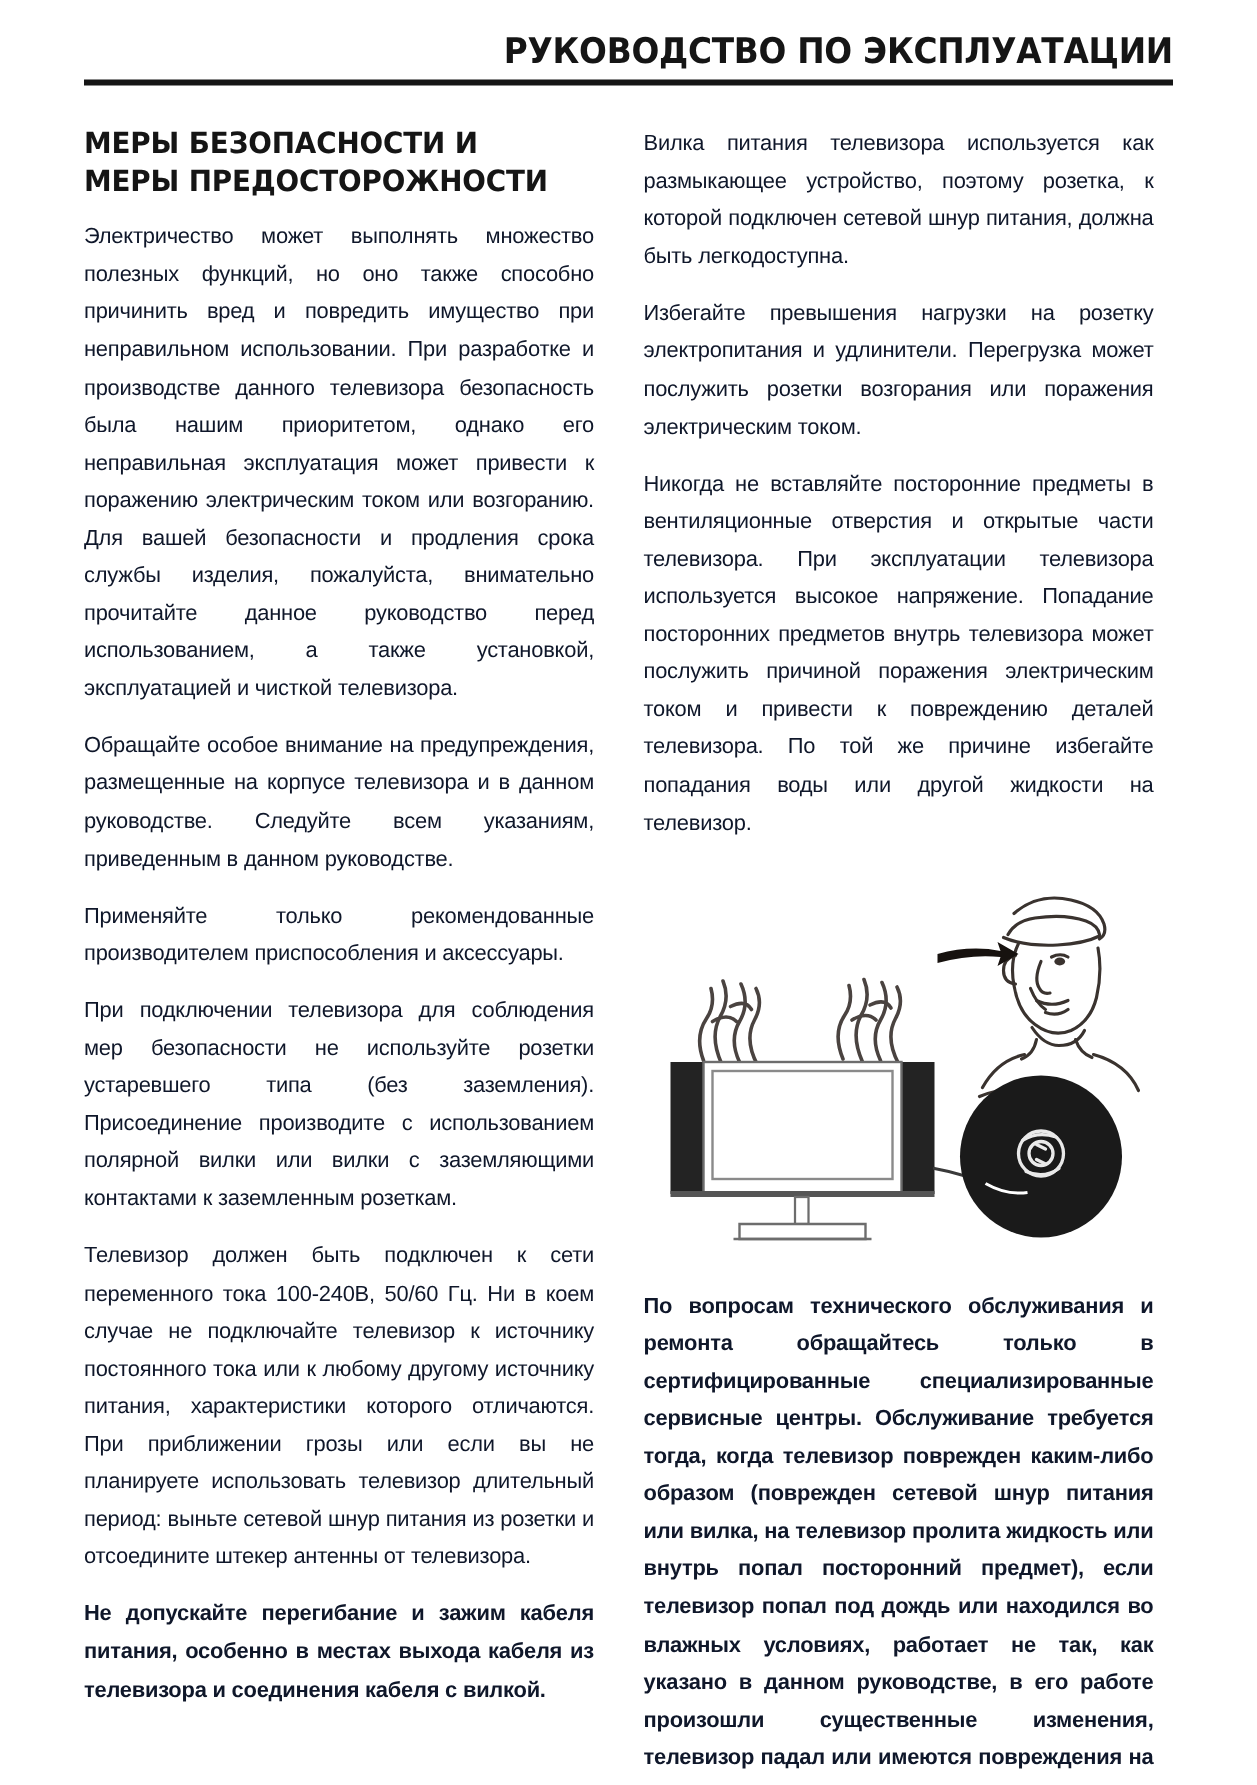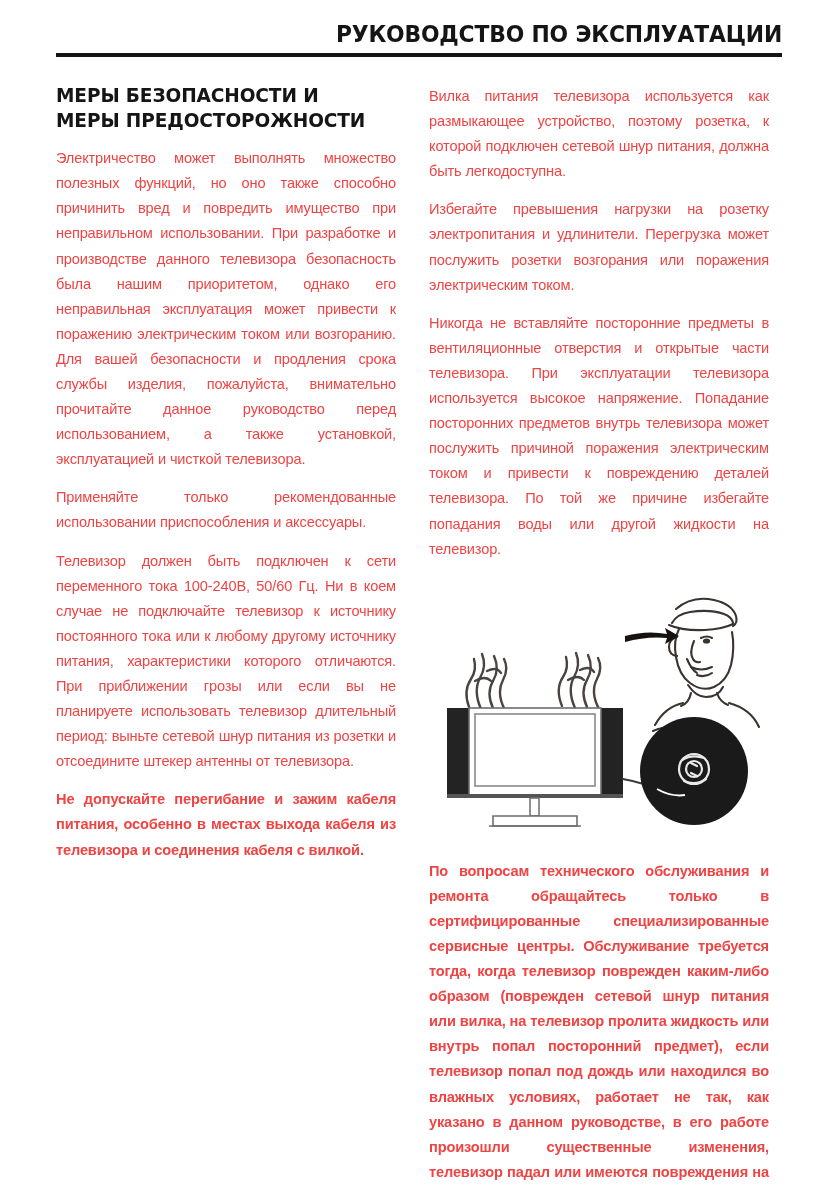--- a/index.html
+++ b/index.html
@@ -72,21 +72,21 @@
     transform-origin: left center;
   }
 
   p.body-text {
     font-family: "Liberation Sans", sans-serif;
     font-size: 14.6px;
     line-height: 25.1px;
     text-align: justify;
     text-justify: inter-word;
     margin: 0 0 13px 0;
-    color: #ef4444;
+    color: #0f172a;
     hyphens: manual;
     letter-spacing: -0.15px;
   }
   p.body-text:last-child { margin-bottom: 0; font-weight: bold; }
 
   
   .figure {
     margin: 10px 0 16px 0;
     width: 340px;
     height: 268px;
@@ -138,21 +138,23 @@
 
   <div class="header">
     <div class="header-title">РУКОВОДСТВО ПО ЭКСПЛУАТАЦИИ</div>
     <div class="header-rule"></div>
   </div>
 
   <div class="col col-left">
     <h1 class="section-title">МЕРЫ БЕЗОПАСНОСТИ И МЕРЫ ПРЕДОСТОРОЖНОСТИ</h1>
 
     <p class="body-text">Электричество может выполнять множество полезных функций, но оно также способно причинить вред и повредить имущество при неправильном использовании. При разработке и производстве данного телевизора безопасность была нашим приоритетом, однако его неправильная эксплуатация может привести к поражению электрическим током или возгоранию. Для вашей безопасности и продления срока службы изделия, пожалуйста, внимательно прочитайте данное руководство перед использованием, а также установкой, эксплуатацией и чисткой телевизора.</p>
-    <p class="body-text">Применяйте только рекомендованные использовании приспособления и аксессуары.</p>
+    <p class="body-text">Обращайте особое внимание на предупреждения, размещенные на корпусе телевизора и в данном руководстве. Следуйте всем указаниям, приведенным в данном руководстве.</p>
+    <p class="body-text">Применяйте только рекомендованные производителем приспособления и аксессуары.</p>
+    <p class="body-text">При подключении телевизора для соблюдения мер безопасности не используйте розетки устаревшего типа (без заземления). Присоединение производите с использованием полярной вилки или вилки с заземляющими контактами к заземленным розеткам.</p>
     <p class="body-text">Телевизор должен быть подключен к сети переменного тока 100-240В, 50/60 Гц. Ни в коем случае не подключайте телевизор к источнику постоянного тока или к любому другому источнику питания, характеристики которого отличаются. При приближении грозы или если вы не планируете использовать телевизор длительный период: выньте сетевой шнур питания из розетки и отсоедините штекер антенны от телевизора.</p>
     <p class="body-text">Не допускайте перегибание и зажим кабеля питания, особенно в местах выхода кабеля из телевизора и соединения кабеля с вилкой.</p>
   </div>
 
   <div class="col col-right">
     <p class="body-text">Вилка питания телевизора используется как размыкающее устройство, поэтому розетка, к которой подключен сетевой шнур питания, должна быть легкодоступна.</p>
     <p class="body-text">Избегайте превышения нагрузки на розетку электропитания и удлинители. Перегрузка может послужить розетки возгорания или поражения электрическим током.</p>
     <p class="body-text">Никогда не вставляйте посторонние предметы в вентиляционные отверстия и открытые части телевизора. При эксплуатации телевизора используется высокое напряжение. Попадание посторонних предметов внутрь телевизора может послужить причиной поражения электрическим током и привести к повреждению деталей телевизора. По той же причине избегайте попадания воды или другой жидкости на телевизор.</p>
 
     <div class="figure">

